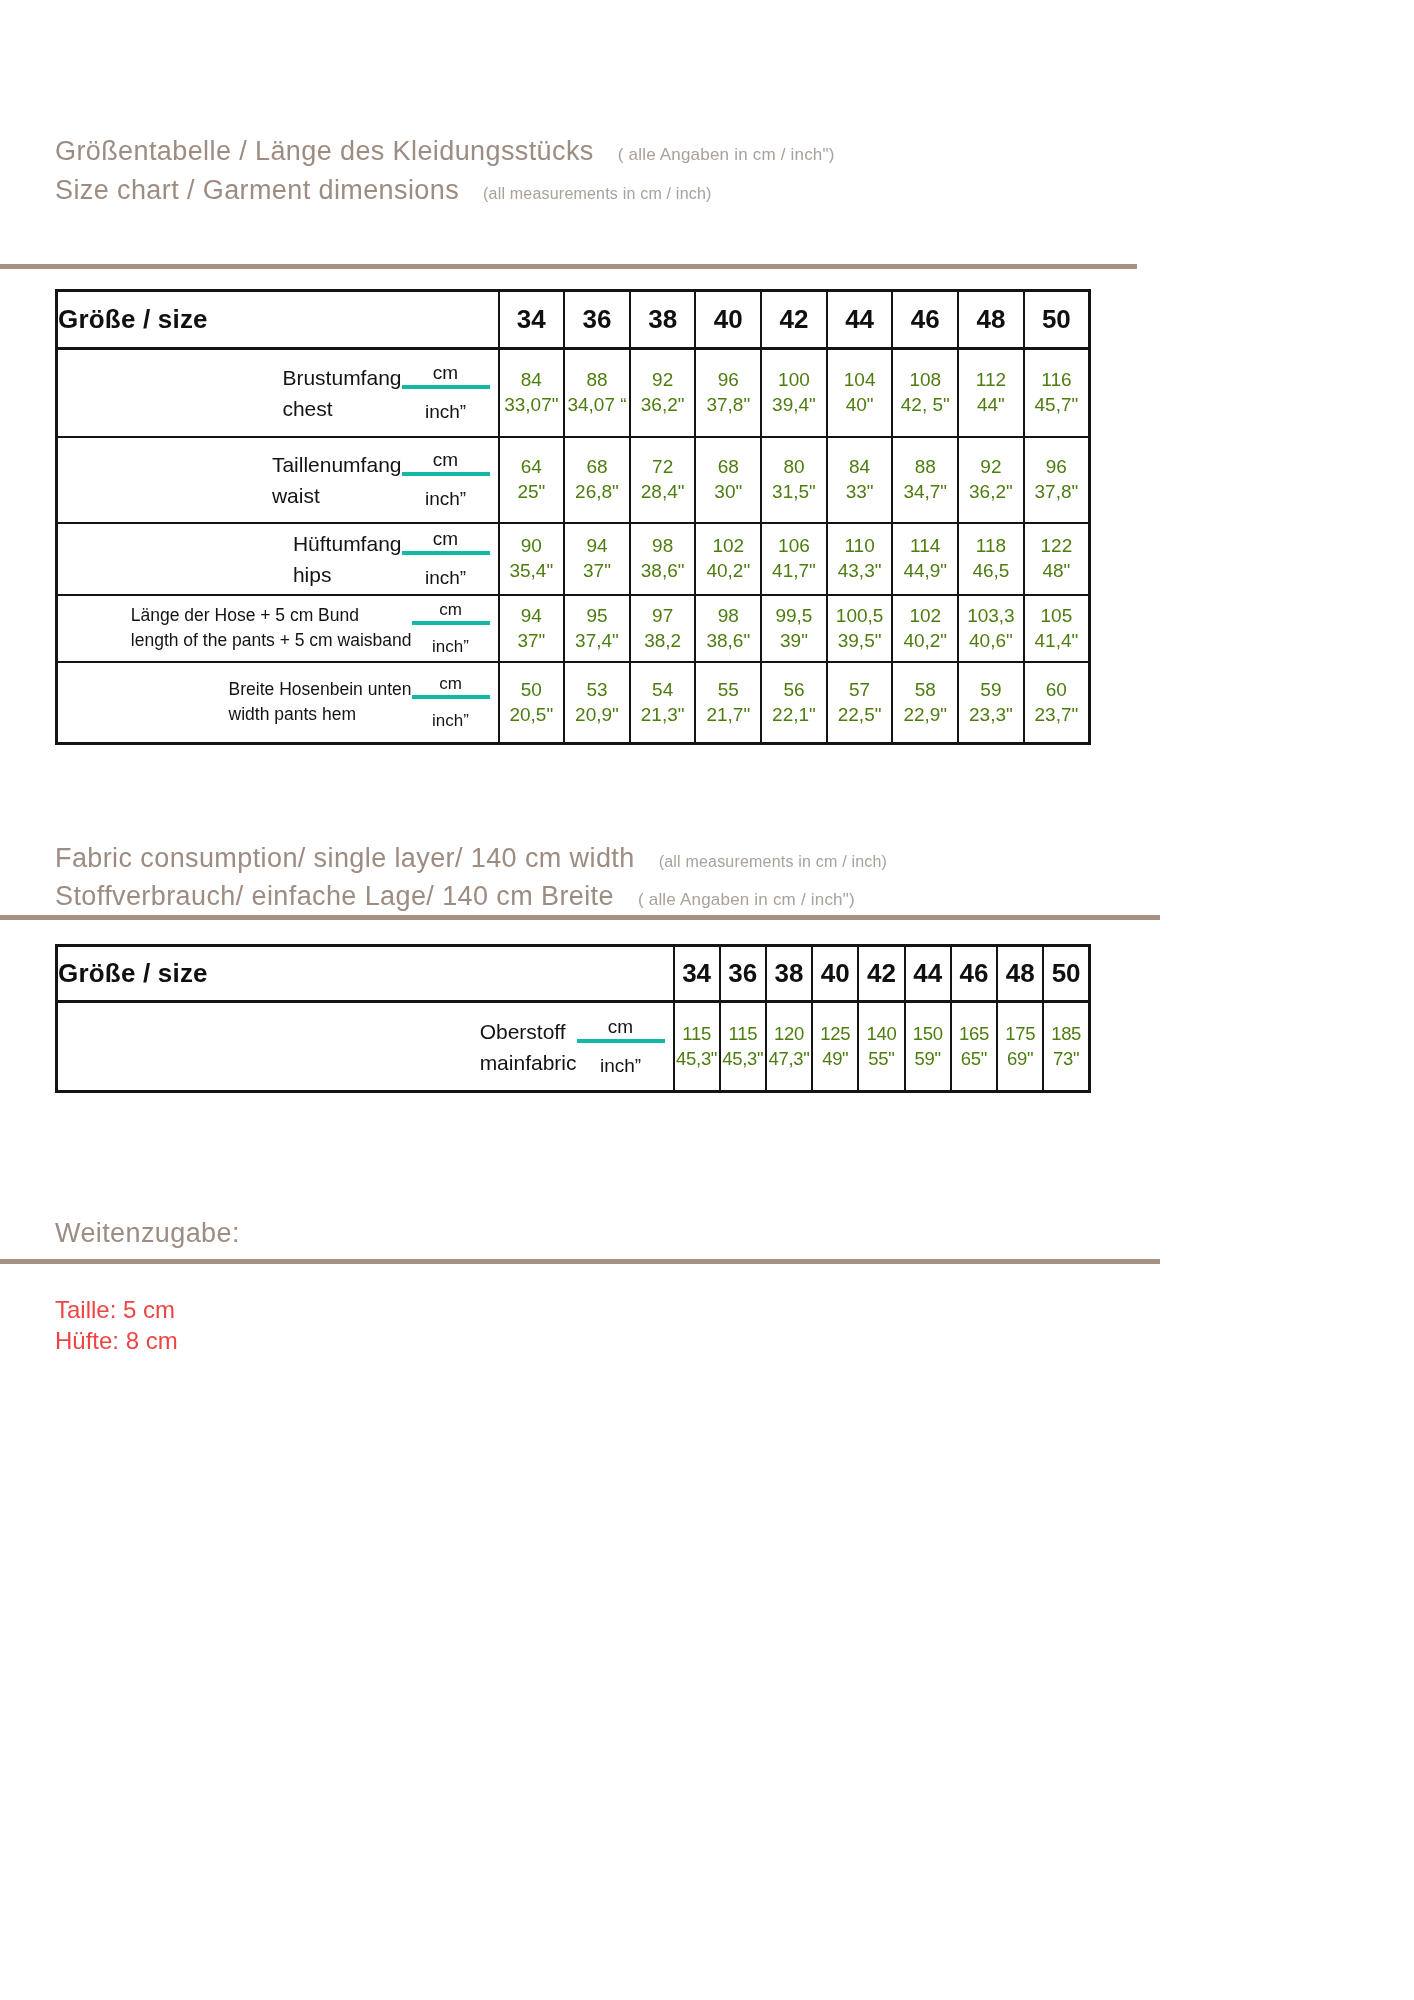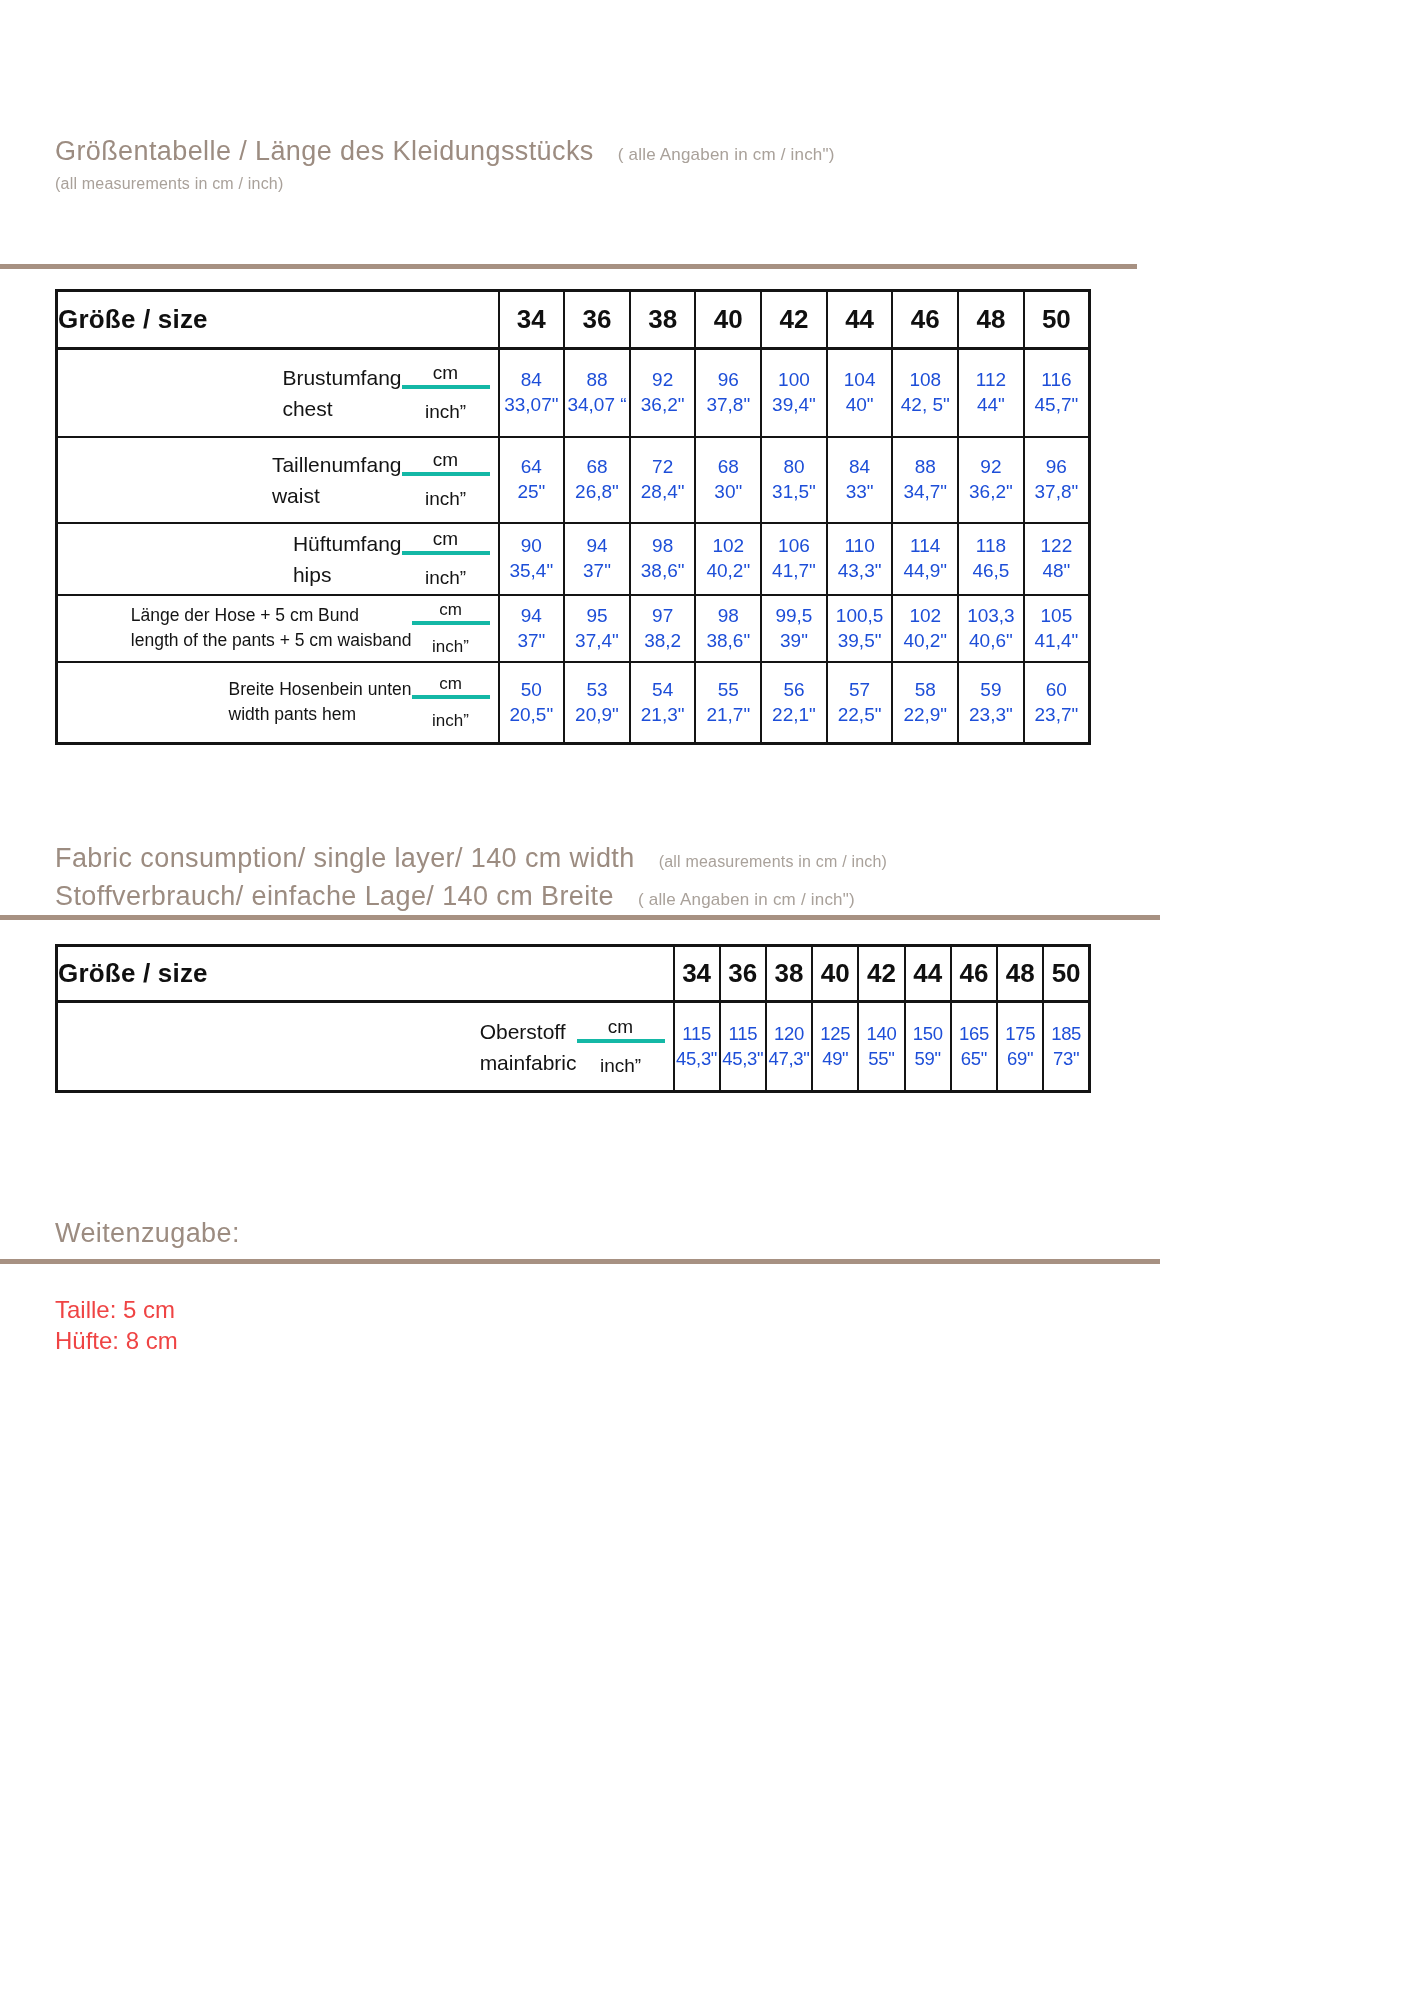--- a/index.html
+++ b/index.html
@@ -16,37 +16,38 @@
   .chart-table tr.head td{border-bottom-width:3.5px;}
   .head-label{font-size:26px;font-weight:700;color:#101010;padding-left:5px;letter-spacing:0.2px;}
   .size-head{font-size:26px;font-weight:700;color:#101010;text-align:center;}
   .label-wrap{display:flex;align-items:center;justify-content:flex-end;height:100%;box-sizing:border-box;padding:4px 8px 4px 9px;}
   .names{font-size:21px;color:#141414;line-height:31px;}
   .small .names{font-size:17.5px;line-height:25px;}
   .unit{flex:none;width:88px;text-align:center;font-size:19px;color:#141414;}
   .small .unit{width:78px;font-size:17px;}
   .u-top{display:block;border-bottom:4px solid #14b8a6;padding-bottom:1px;}
   .u-bot{display:block;padding-top:12px;}
-  td.val{text-align:center;font-size:19px;color:#1d4ed8;vertical-align:middle;}
+  td.val{text-align:center;font-size:19px;color:#4d7c0f;vertical-align:middle;}
   td.val .v-cm{margin-bottom:3px;}
   .t2 td.val{font-size:18.5px;letter-spacing:-0.3px;}
   .important{position:absolute;left:55px;width:1170px;font-size:21px;line-height:33px;color:#1d1d1d;}
   .important .b{font-weight:700;margin-right:6px;}
   .ease-line{position:absolute;left:55px;font-size:24px;color:#ef4444;}
 </style>
 </head>
 <body>
 
 <div class="page">
 
   <div class="hline" style="top:136px">
     <span class="title">Größentabelle / Länge des Kleidungsstücks</span>
     <span class="note">( alle Angaben in cm / inch")</span>
   </div>
   <div class="hline" style="top:175px">
+    <span class="title">Size chart / Garment dimensions</span>
     <span class="note" style="font-size:16px">(all measurements in cm / inch)</span>
   </div>
   <div class="rule" style="top:264px;width:1137px"></div>
 
   <table id="size-table" class="chart-table t1" style="left:55px;top:289px;width:1036px">
       <colgroup>
         <col style="width:442px">
         <col>
         <col>
         <col>

